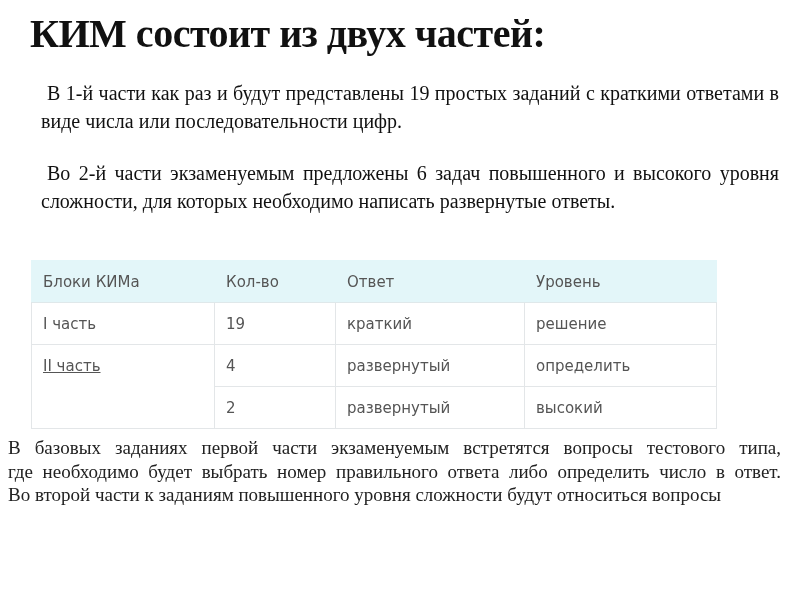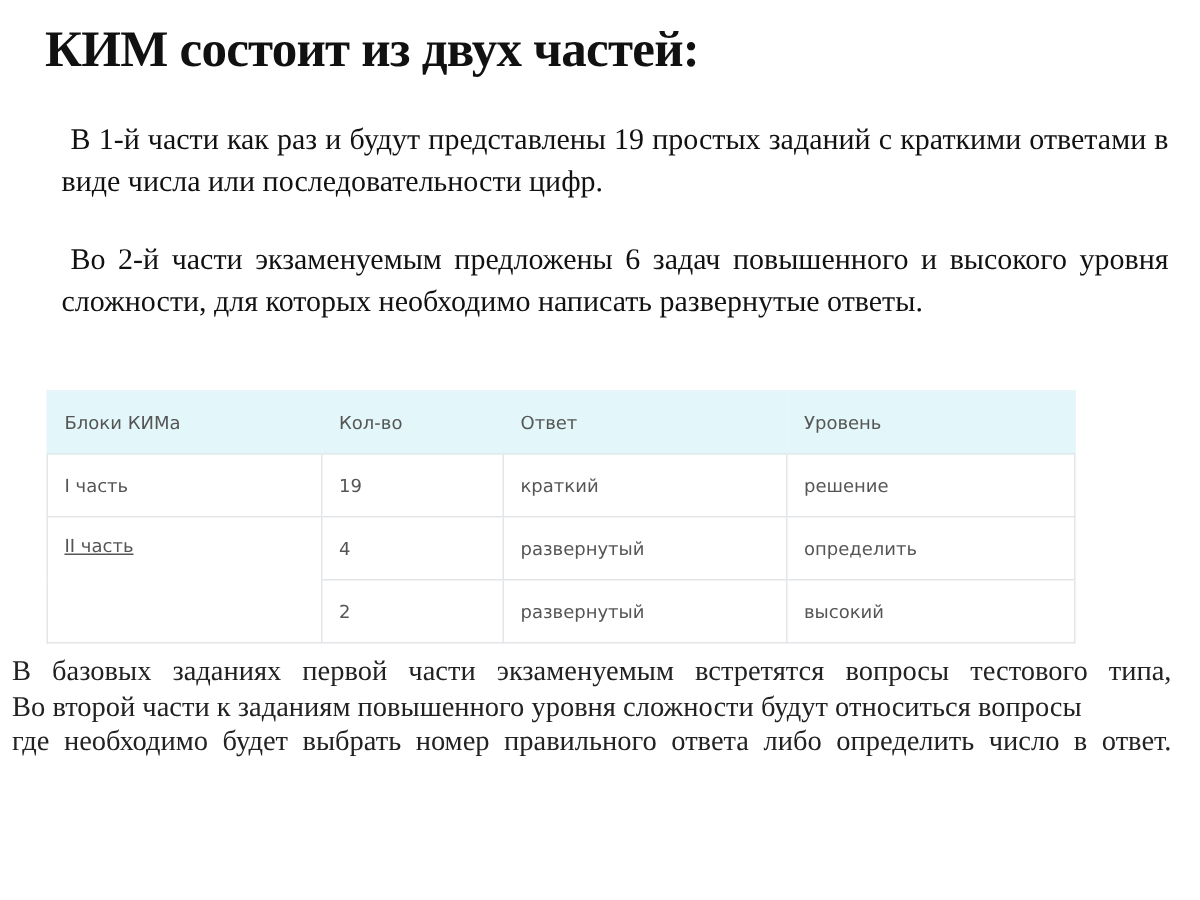--- a/index.html
+++ b/index.html
@@ -1,33 +1,33 @@
 <!DOCTYPE html>
 <html><head>
   <meta charset="utf-8">
   <style>
     html, body { margin: 0; padding: 0; background: #ffffff; }
     body { width: 800px; height: 600px; position: relative; overflow: hidden; color: #111; }
     .title {
       position: absolute; left: 30px; top: 12px;
       font-family: "Liberation Serif", serif; font-weight: bold;
-      font-size: 34px; letter-spacing: -0.5px; margin: 0; line-height: 44px;
+      font-size: 40px; letter-spacing: -0.5px; margin: 0; line-height: 44px;
     }
     .para {
       position: absolute; left: 30px; width: 738px;
       font-family: "Liberation Serif", serif; font-weight: normal;
       font-size: 20px; line-height: 28px; text-align: justify; margin: 11px;
       text-indent: 6px;
     }
     .p1 { top: 68px; }
     .p2 { top: 148px; }
     .kim-table {
       position: absolute; left: 31px; top: 260px; width: 686px;
       border-collapse: collapse;
-      font-family: "DejaVu Sans", sans-serif; font-size: 12px; color: #555;
+      font-family: "DejaVu Sans", sans-serif; font-size: 15px; color: #555;
     }
     .kim-table th, .kim-table td {
       border: 1px solid #e3e6e8; text-align: left; font-weight: normal;
       padding: 0 11px; height: 41px; vertical-align: middle;
     }
     .kim-table thead th { background: #e3f6f9; border-color: #e3f6f9; border-bottom: 1px solid #dfe8ea; }
     .kim-table td.merged { vertical-align: top; padding-top: 12px; text-decoration: underline; }
     .c1 { width: 160px; } .c2 { width: 98px; } .c3 { width: 166px; }
     .bottom {
       position: absolute; left: 8px; top: 436px; width: 773px;
@@ -70,15 +70,15 @@
     <tr>
       <td>2</td>
       <td>развернутый</td>
       <td>высокий</td>
     </tr>
   </tbody>
 </table>
 
 <p class="bottom">
   <span class="line j">В базовых заданиях первой части экзаменуемым встретятся вопросы тестового типа,</span>
+  <span class="line j">где необходимо будет выбрать номер правильного ответа либо определить число в ответ.</span>
   <span class="line">Во второй части к заданиям повышенного уровня сложности будут относиться вопросы</span>
-  <span class="line j">где необходимо будет выбрать номер правильного ответа либо определить число в ответ.</span>
 </p>
 
 </body></html>

